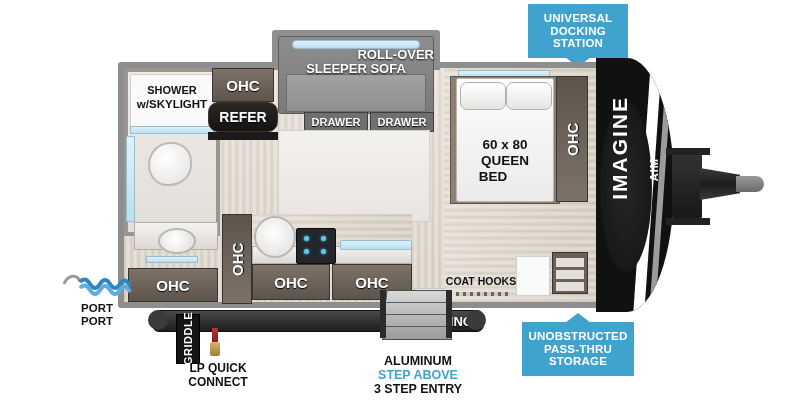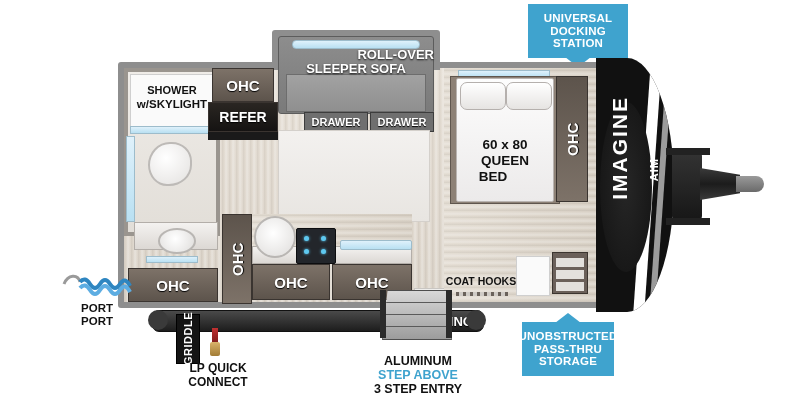--- a/index.html
+++ b/index.html
@@ -33,21 +33,21 @@
       linear-gradient(180deg,#e5ded4,#d9d1c6);}
   .woodv{background:
       repeating-linear-gradient(0deg,
         rgba(0,0,0,.05) 0px, rgba(0,0,0,0) 2px, rgba(255,255,255,.3) 4px, rgba(0,0,0,0) 7px),
       linear-gradient(90deg,#e3dcd2,#d6cec2);}
 
   .cab{background:linear-gradient(180deg,#7d7268,#5d544c);
        border:1px solid #3a3430;color:#fff;font-weight:bold;
        display:flex;align-items:center;justify-content:center;text-align:center;
        text-shadow:0 1px 1px #000;}
-  .cab.dark{background:linear-gradient(180deg,#2a2622,#151312);}
+  .cab.dark{background:linear-gradient(180deg,#2a2622,#151312);border-radius:10px;}
   .cab.vert{writing-mode:vertical-rl;transform:rotate(180deg);}
 
   .glass{background:linear-gradient(180deg,#dff1fb,#b9e0f2);border:1px solid #9dbccb;}
   .white{background:#fafafa;border:1px solid #cfcfcf;}
 
   .lbl{position:absolute;font-weight:bold;text-align:center;color:#111;line-height:1.1;}
   .lbl.w{color:#fff;text-shadow:0 1px 2px rgba(0,0,0,.85);}
   .lbl.blue{color:#3FA3CE;}
 
   .sofa{background:linear-gradient(180deg,#8d8d8d,#7a7a7a);border:1px solid #5c5c5c;border-radius:3px;}
@@ -94,21 +94,21 @@
 <body>
 
 <div id="stage">
 
   <div class="badge down" style="left:528px;top:4px;width:100px;height:54px;font-size:11.5px;">
     <span>UNIVERSAL</span>
     <span>DOCKING</span>
     <span>STATION</span>
   </div>
 
-  <div class="badge up" style="left:522px;top:322px;width:92px;height:54px;font-size:11.5px;">
+  <div class="badge up" style="left:522px;top:322px;width:112px;height:54px;font-size:11.5px;">
     <span>UNOBSTRUCTED</span>
     <span>PASS-THRU</span>
     <span>STORAGE</span>
   </div>
 
   <div class="abs shell" style="left:118px;top:62px;width:484px;height:246px;"></div>
   <div class="abs wood" style="left:124px;top:68px;width:472px;height:234px;"></div>
 
   <div class="abs" style="left:272px;top:30px;width:168px;height:40px;background:#8e8e8e;border-radius:3px 3px 0 0;"></div>
   <div class="abs sofa" style="left:278px;top:36px;width:156px;height:78px;"></div>

